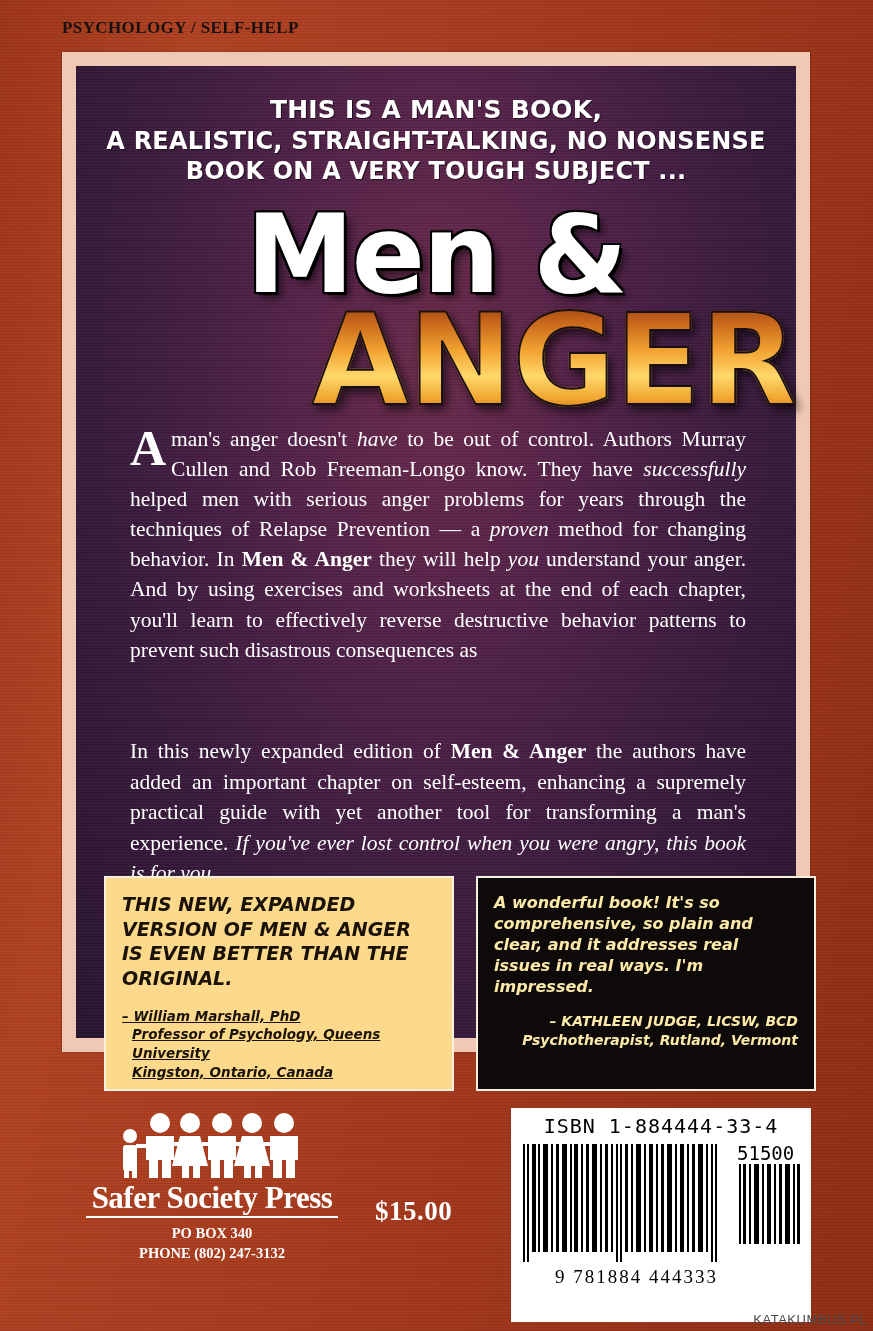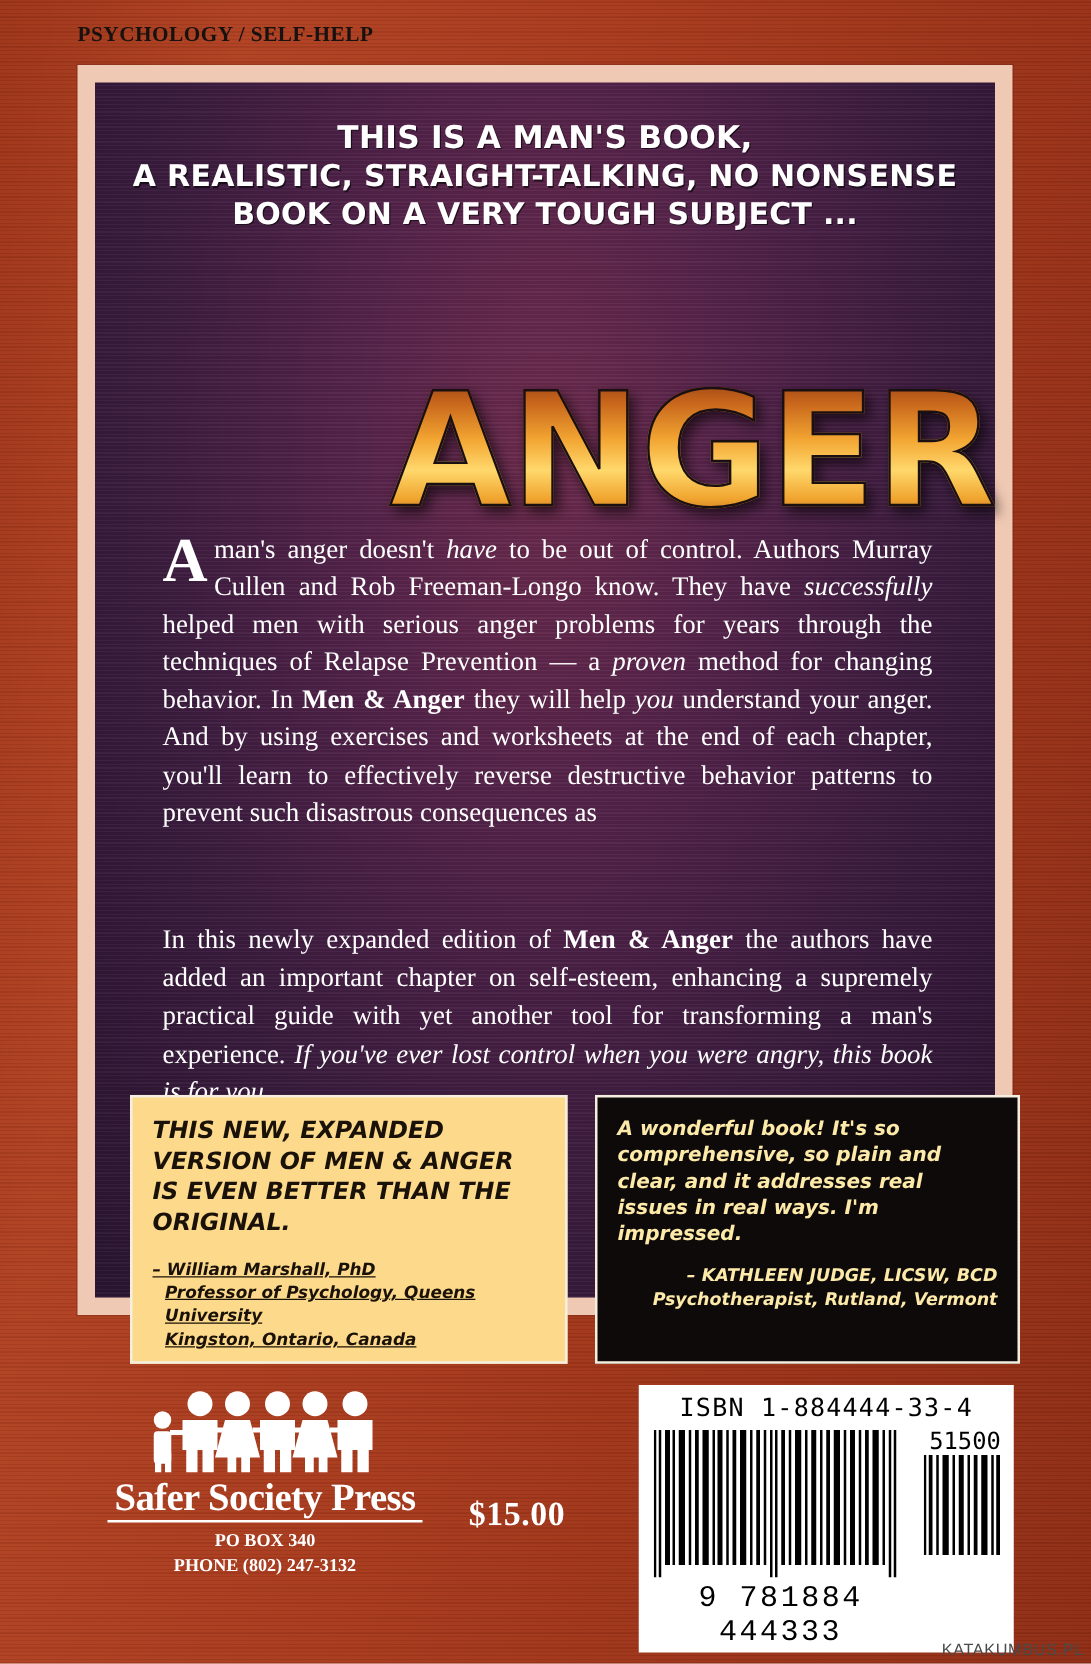--- a/index.html
+++ b/index.html
@@ -293,33 +293,33 @@
     left: 228px;
     top: 56px;
     width: 62px;
     height: 80px;
   }
   .addon-digits {
     position: absolute;
     left: 226px;
     top: 34px;
     width: 70px;
-    text-align: center;
+    text-align: left;
     font-family: "DejaVu Sans Mono", monospace;
     font-size: 19px;
     color: #000;
   }
   .ean-digits {
     position: absolute;
-    left: 6px;
+    left: 18px;
     top: 158px;
     width: 215px;
     text-align: center;
-    font-family: Liberation Mono, monospace;
-    font-size: 24px;
+    font-family: Liberation Serif, serif;
+    font-size: 19px;
     letter-spacing: 2px;
     color: #000;
   }
   .watermark {
     position: absolute;
     right: 6px;
     bottom: 4px;
     font-family: "Liberation Sans", sans-serif;
     font-size: 13px;
     color: #4a4a4a;
@@ -335,20 +335,21 @@
 
   <div class="frame-outer">
     <div class="frame-inner">
 
       <div class="headline">
         <div class="l1">THIS IS A MAN'S BOOK,</div>
         <div class="l2">A REALISTIC, STRAIGHT-TALKING, NO NONSENSE</div>
         <div class="l3">BOOK ON A VERY TOUGH SUBJECT ...</div>
       </div>
 
+      <div class="title-men">Men &amp;</div>
       <div class="title-anger">ANGER</div>
 
       <div class="body-copy">
         <span class="dropcap">A</span><span>man's anger doesn't <i>have</i> to be out of control. Authors Murray Cullen and Rob Freeman-Longo know. They have <i>successfully</i> helped men with serious anger problems for years  through the techniques of Relapse Prevention — a <i>proven</i> method for changing behavior. In <b>Men &amp; Anger</b> they will help <i>you</i> understand your anger. And by using exercises and worksheets at the end of each chapter,  you'll learn to effectively reverse destructive behavior patterns to prevent such disastrous consequences as</span>
       </div>
 
 
       <div class="body-copy2">In this newly expanded edition of <b>Men &amp; Anger</b> the authors have added an important  chapter on self-esteem, enhancing a supremely practical guide with yet another tool for transforming a man's experience. <i>If you've ever lost control when you were angry, this book is for you.</i></div>
 
       <div class="blurb-left">

